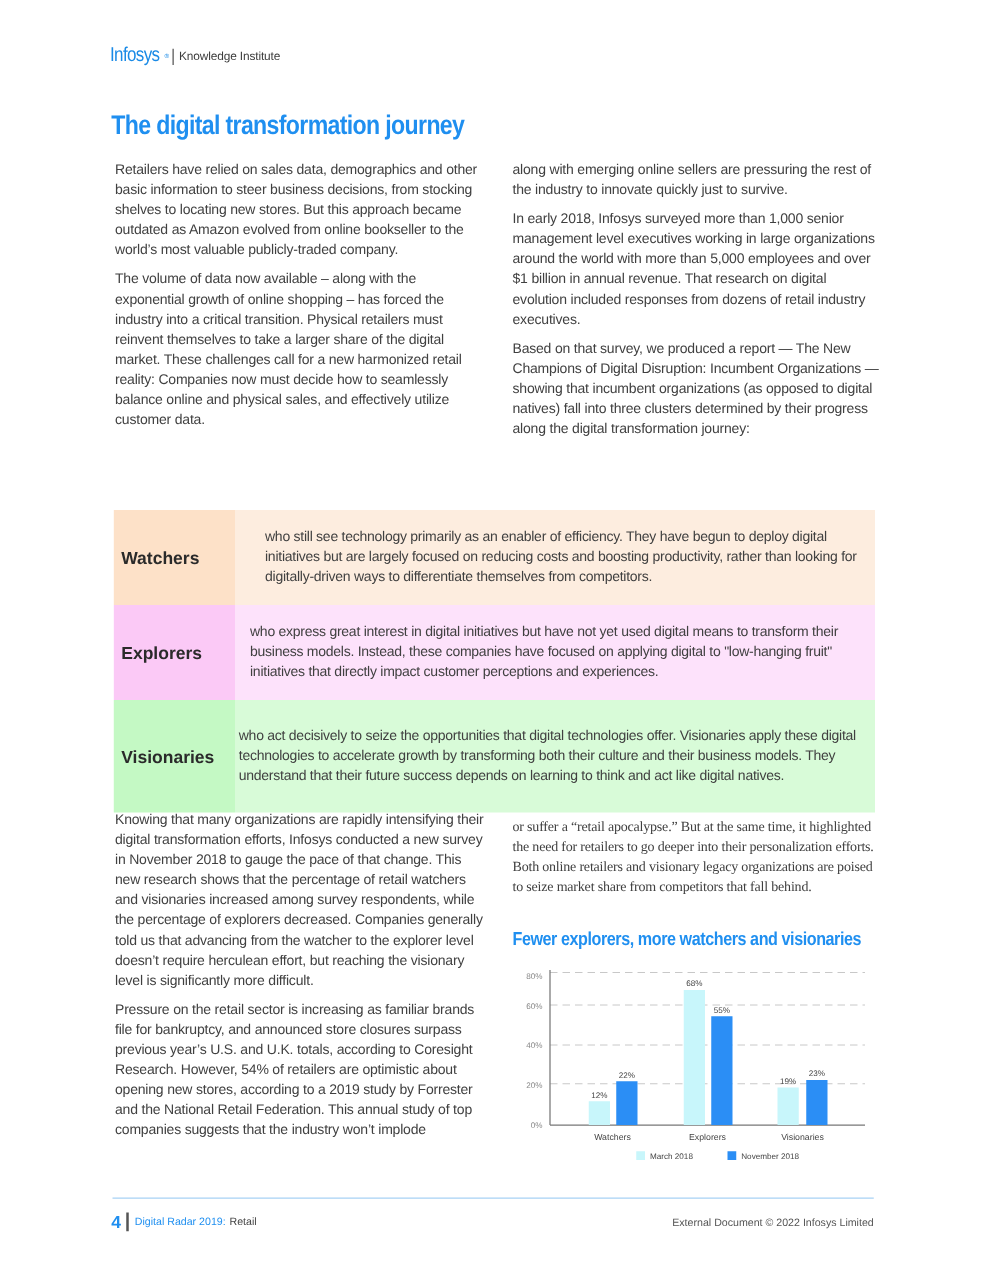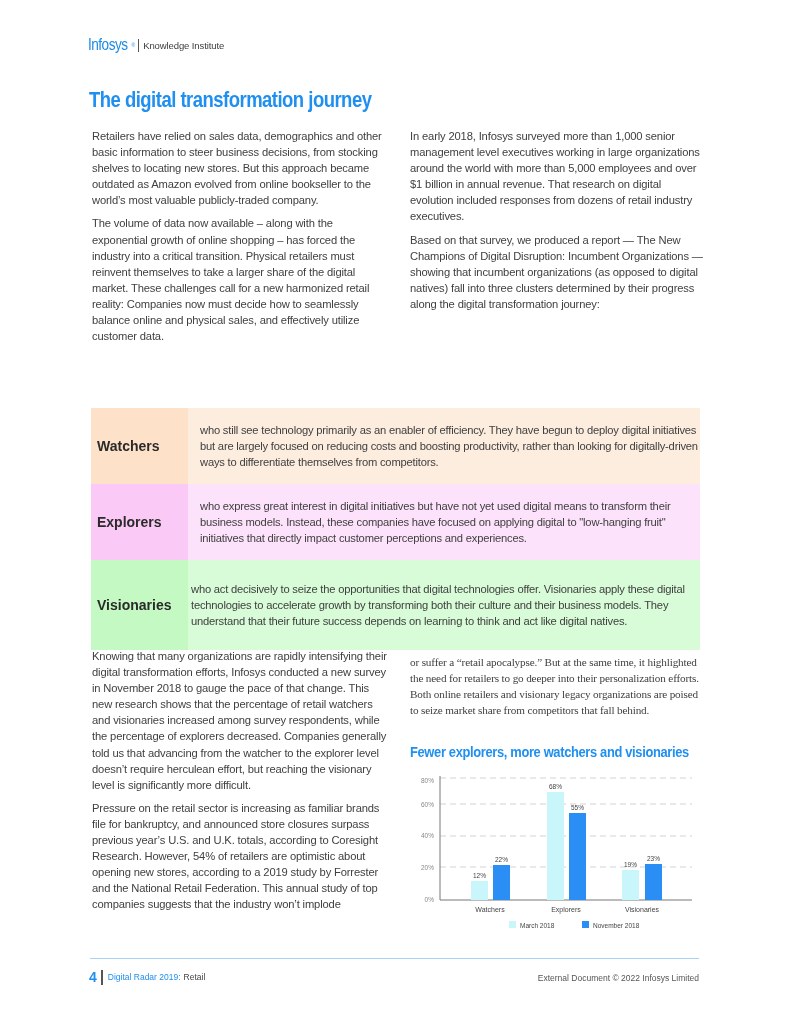--- a/index.html
+++ b/index.html
@@ -52,31 +52,32 @@
 </div>
 
 <h1 class="page-title">The digital transformation journey</h1>
 
 <div class="col col-1">
   <p>Retailers have relied on sales data, demographics and other basic information to steer business decisions, from stocking shelves to locating new stores. But this approach became outdated as Amazon evolved from online bookseller to the world’s most valuable publicly-traded company.</p>
   <p>The volume of data now available – along with the exponential growth of online shopping – has forced the industry into a critical transition. Physical retailers must reinvent themselves to take a larger share of the digital market. These challenges call for a new harmonized retail reality: Companies now must decide how to seamlessly balance online and physical sales, and effectively utilize customer data.</p>
 </div>
 
 <div class="col col-2">
+  <p>along with emerging online sellers are pressuring the rest of the industry to innovate quickly just to survive.</p>
   <p>In early 2018, Infosys surveyed more than 1,000 senior management level executives working in large organizations around the world with more than 5,000 employees and over $1 billion in annual revenue. That research on digital evolution included responses from dozens of retail industry executives.</p>
   <p>Based on that survey, we produced a report — The New Champions of Digital Disruption: Incumbent Organizations — showing that incumbent organizations (as opposed to digital natives) fall into three clusters determined by their progress along the digital transformation journey:</p>
 </div>
 
 <div class="clusters">
   <div class="cluster c-watchers">
     <svg class="arrow" width="30" height="76" viewBox="0 0 30 76">
         <polygon points="0,0 6,0 30,38 6,76 0,76" fill="#fde1c8"></polygon>
       </svg>
     <div class="tag" style="background:#fde1c8;">Watchers</div>
-    <div class="desc" style="padding-left:12px">who still see technology primarily as an enabler of efficiency. They have begun to deploy digital initiatives but are largely focused on reducing costs and boosting productivity, rather than looking for digitally-driven ways to differentiate themselves from competitors.</div>
+    <div class="desc" style="padding-left:24px">who still see technology primarily as an enabler of efficiency. They have begun to deploy digital initiatives but are largely focused on reducing costs and boosting productivity, rather than looking for digitally-driven ways to differentiate themselves from competitors.</div>
   </div>
   <div class="cluster c-explorers">
     <svg class="arrow" width="30" height="76" viewBox="0 0 30 76">
         <polygon points="0,0 6,0 30,38 6,76 0,76" fill="#fbc9f6"></polygon>
       </svg>
     <div class="tag" style="background:#fbc9f6;">Explorers</div>
     <div class="desc" style="padding-left:12px">who express great interest in digital initiatives but have not yet used digital means to transform their business models. Instead, these companies have focused on applying digital to "low-hanging fruit" initiatives that directly impact customer perceptions and experiences.</div>
   </div>
   <div class="cluster c-visionaries">
     <svg class="arrow" width="30" height="90" viewBox="0 0 30 90">

